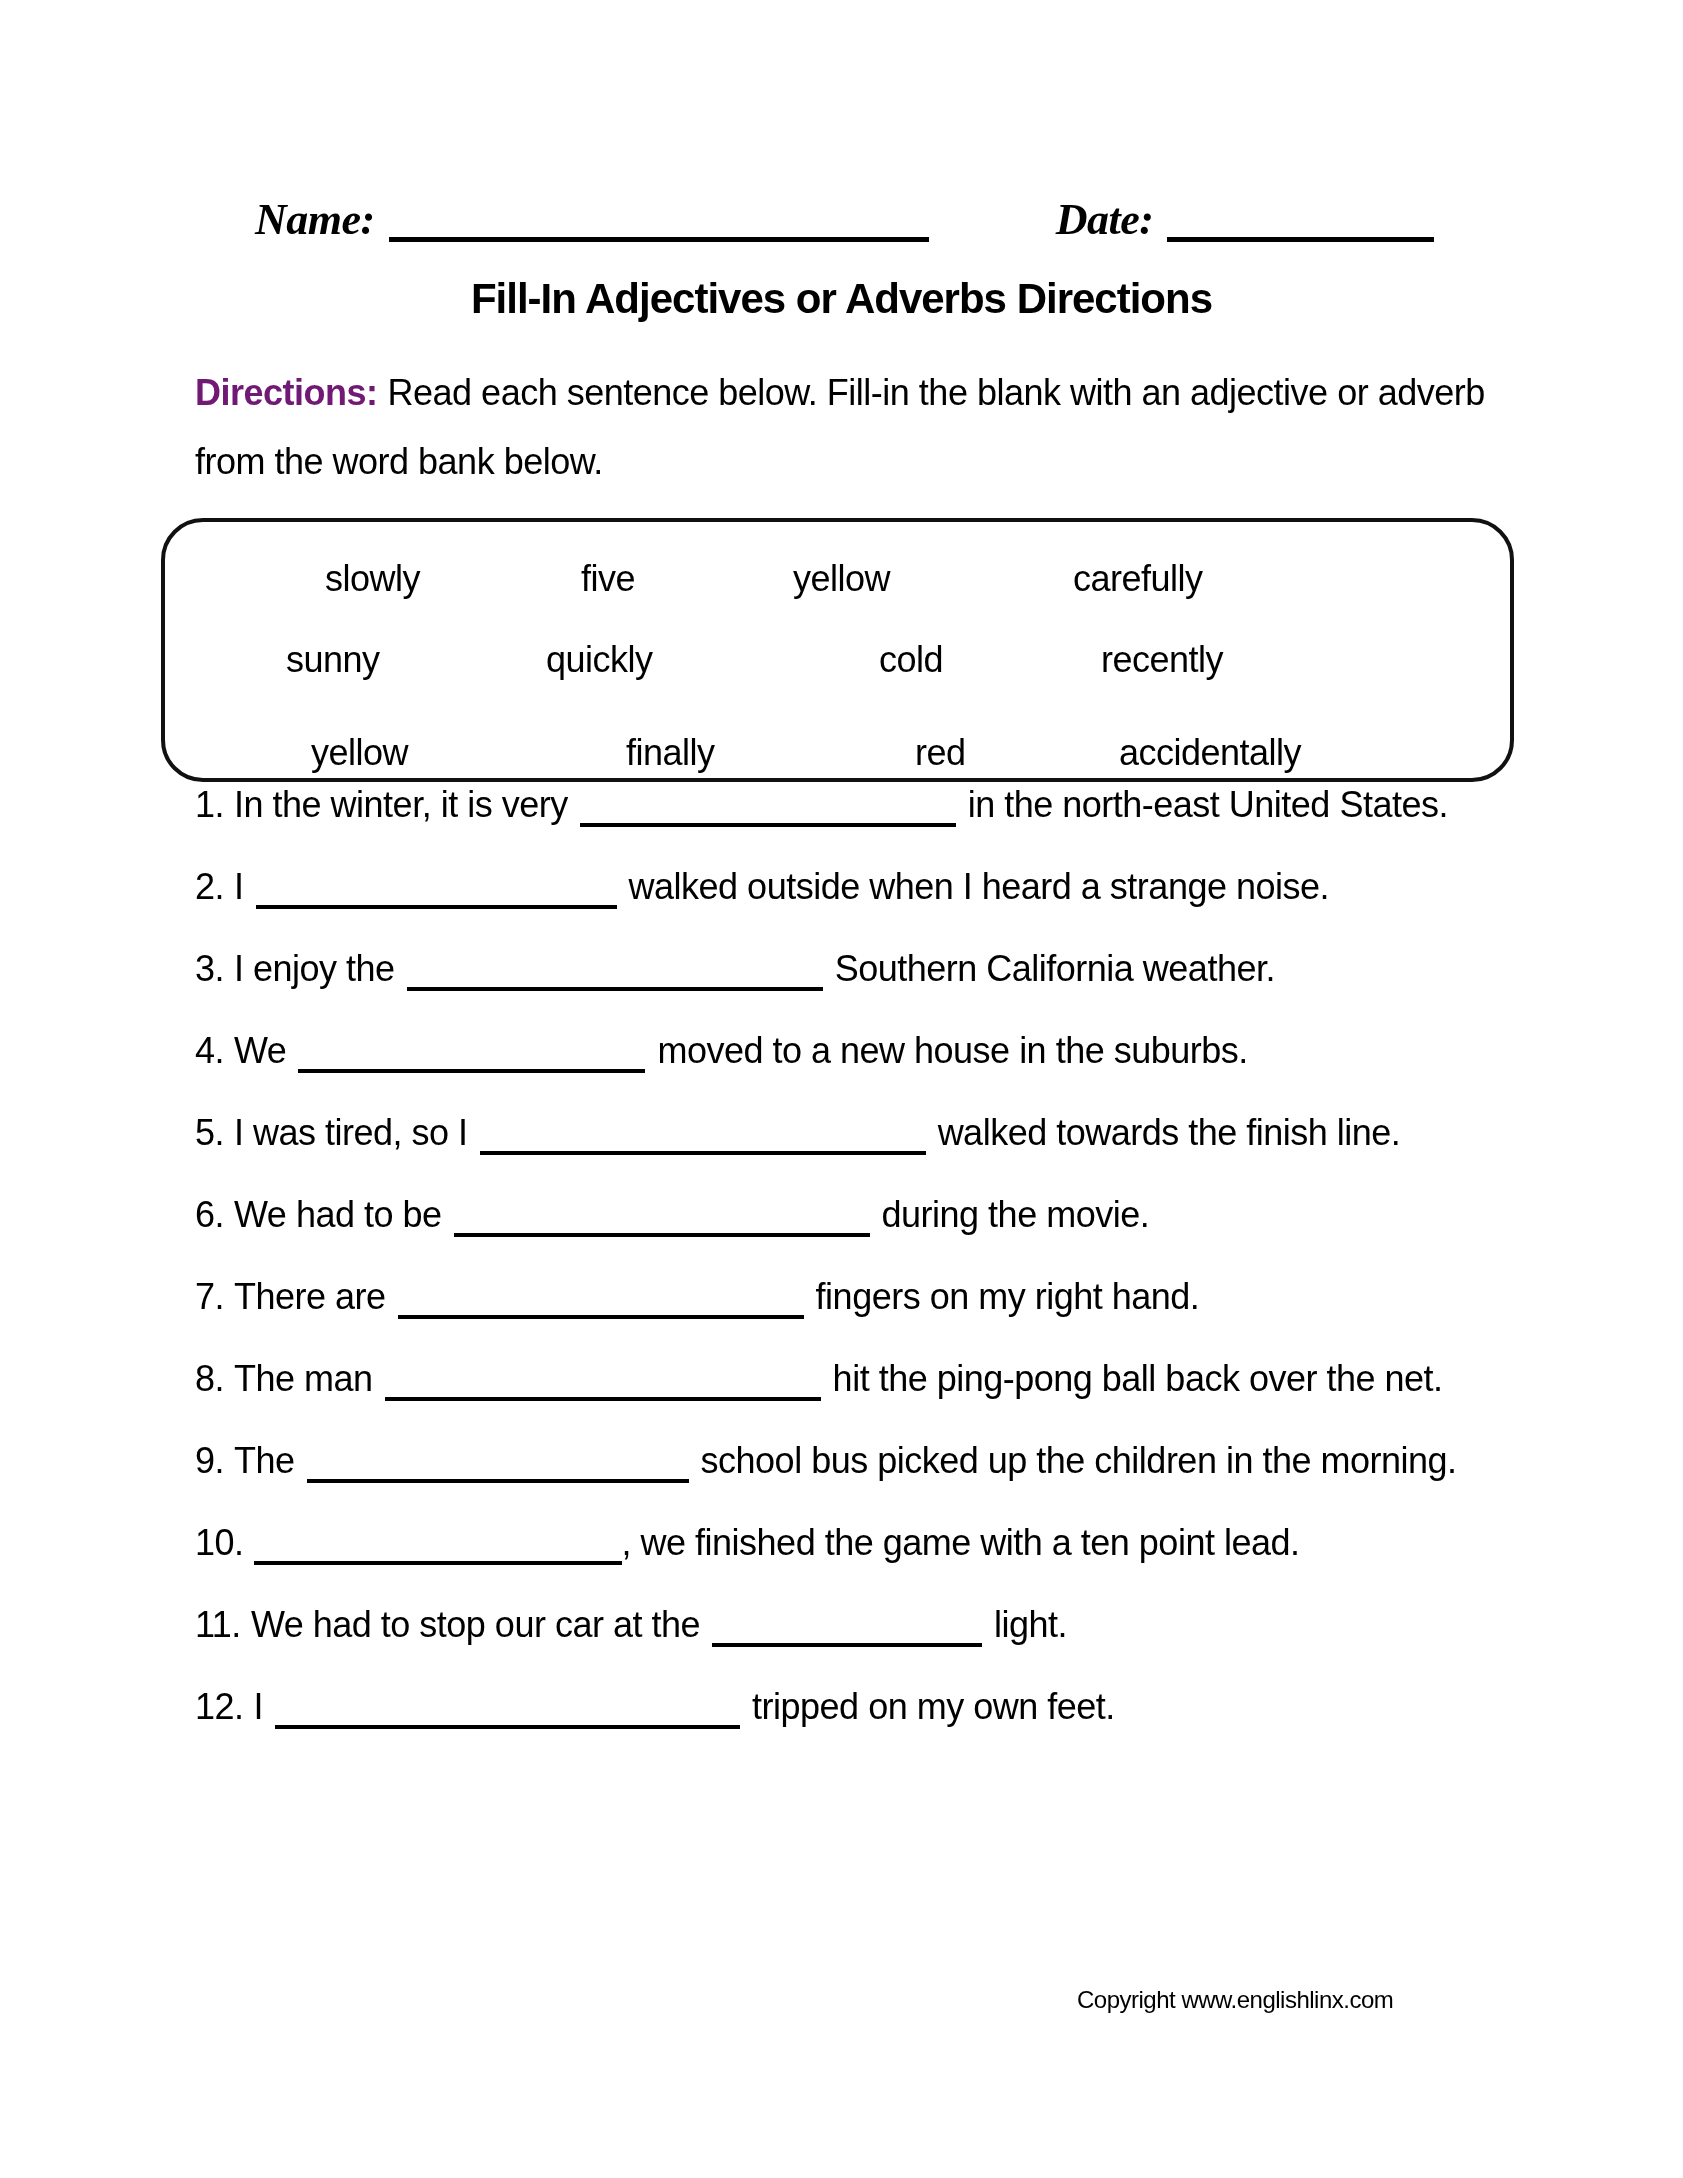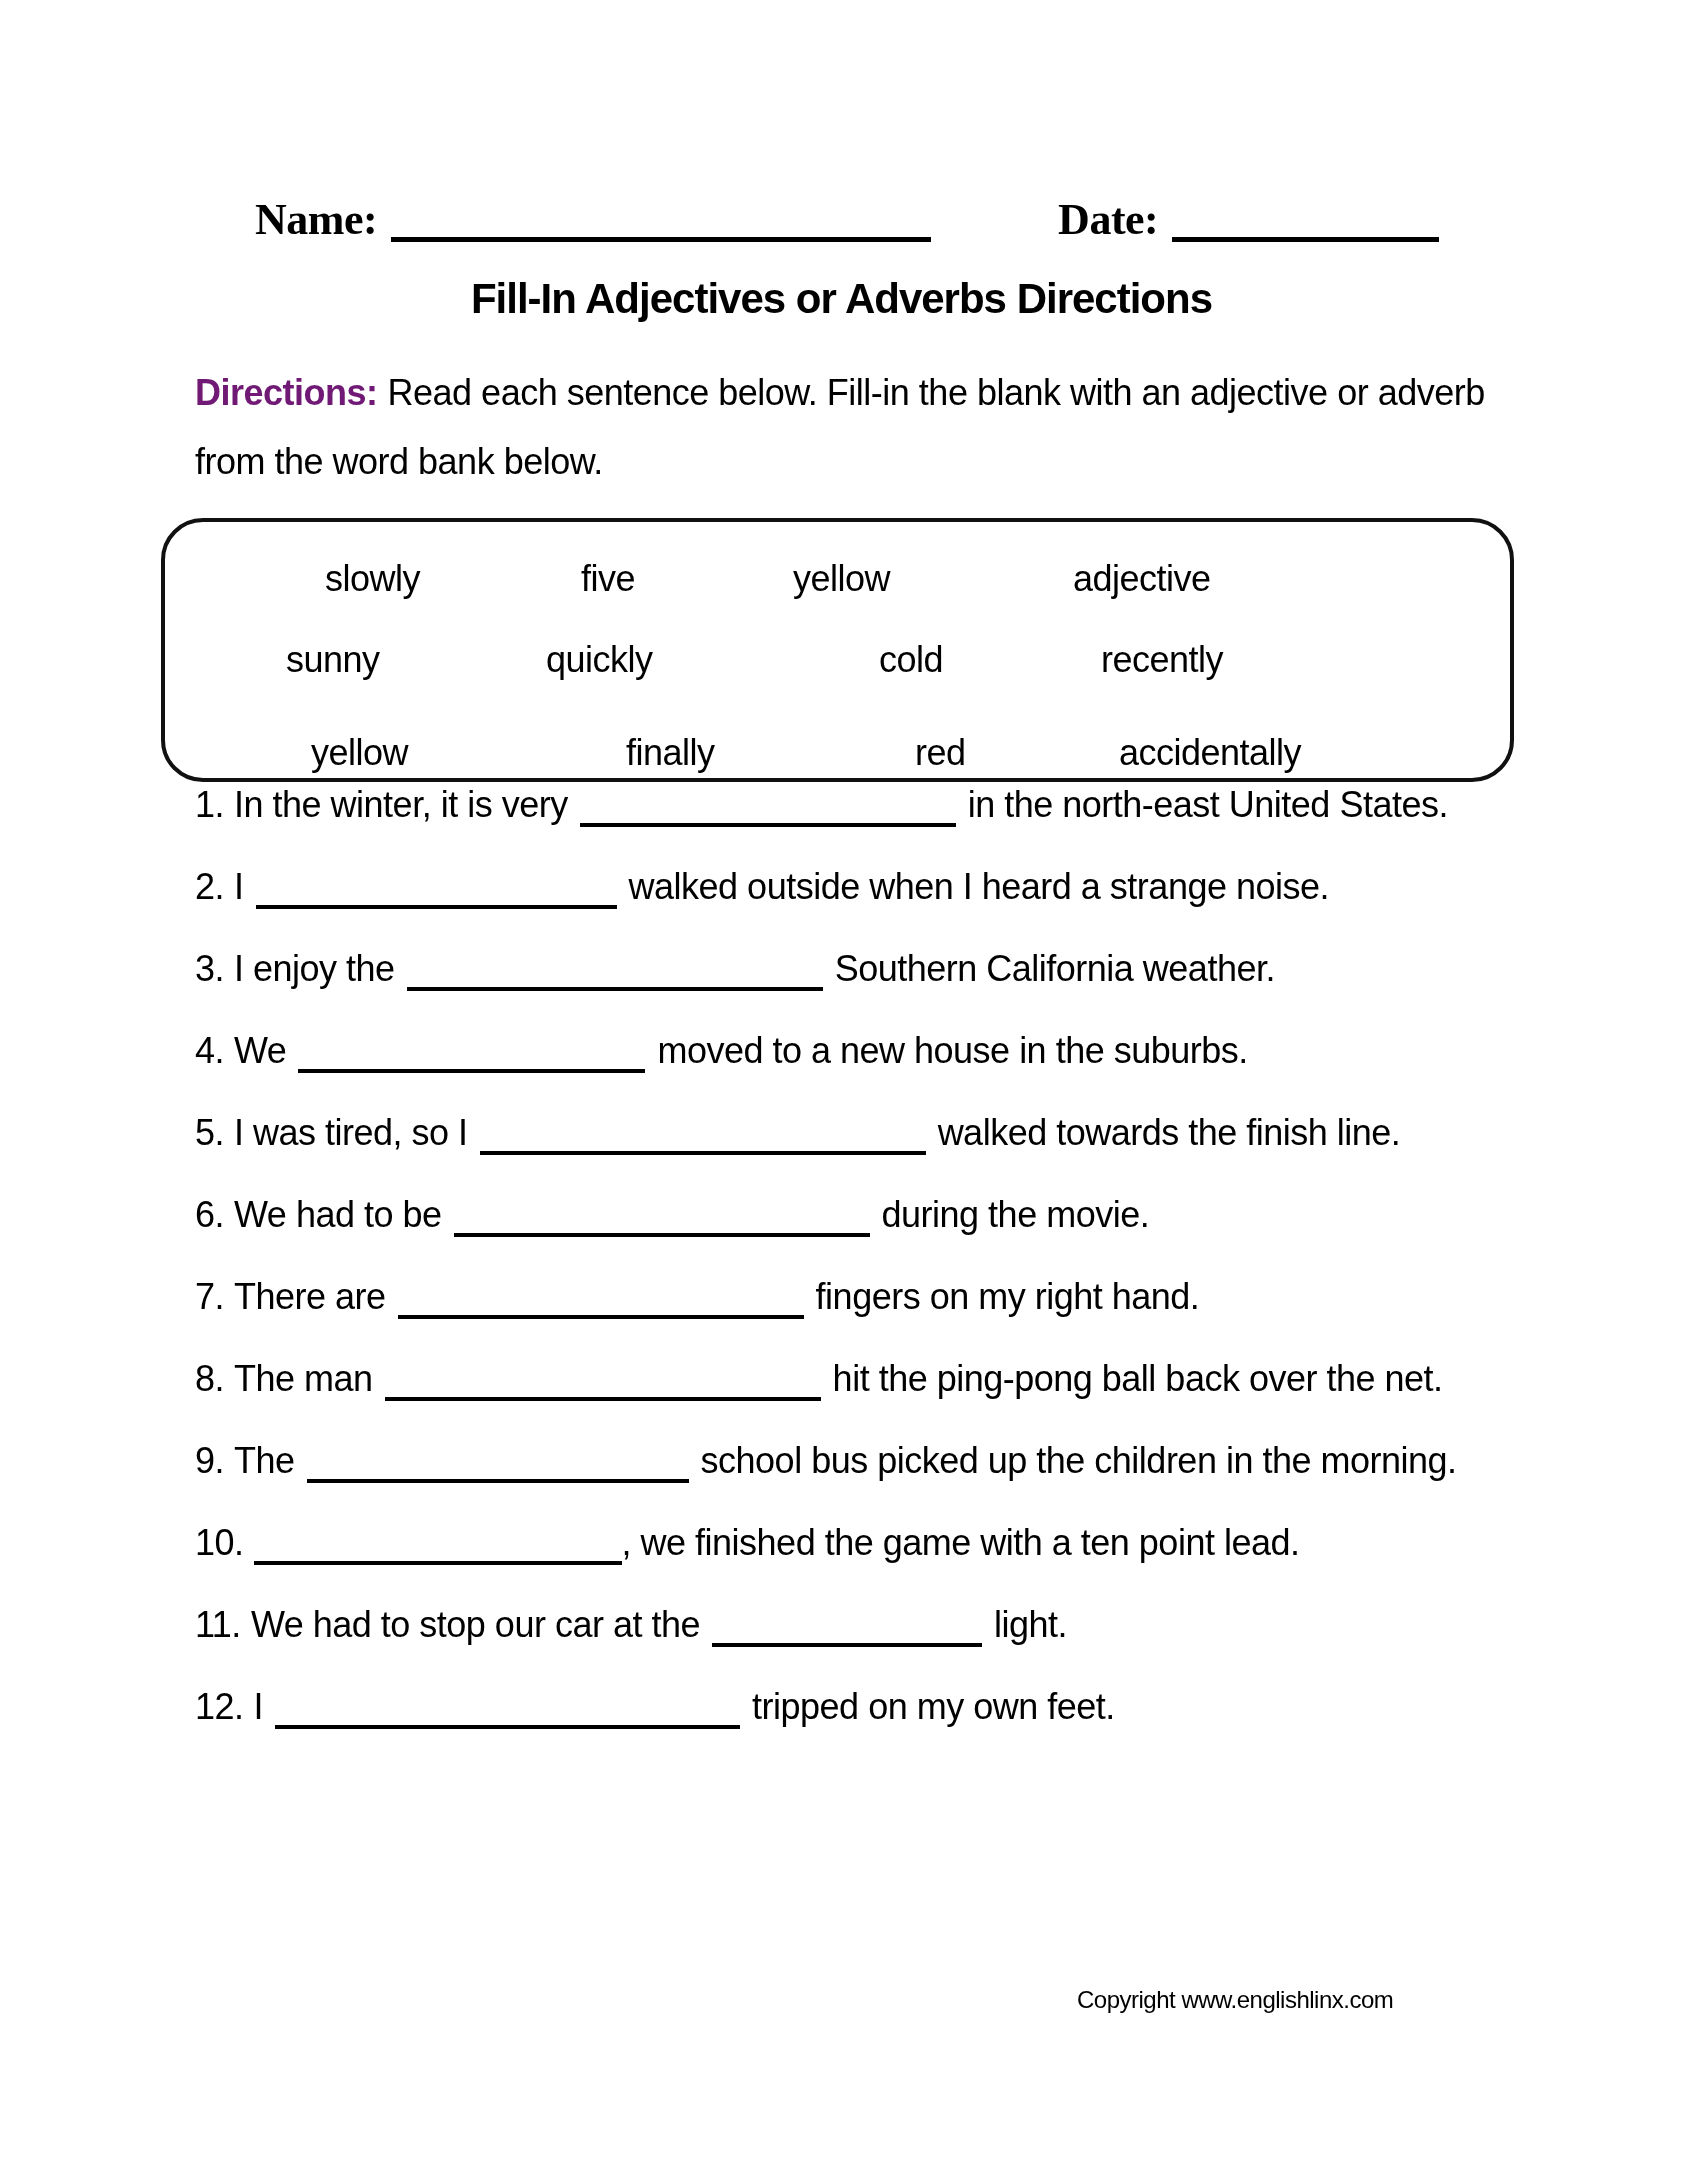--- a/index.html
+++ b/index.html
@@ -16,20 +16,21 @@
   }
 
   
   .header-row {
     position: absolute;
     top: 194px; left: 255px; right: 168px;
     font-family: "Liberation Serif", serif;
     font-weight: 700;
     font-size: 44px;
     white-space: nowrap;
+    font-style: italic;
   }
   .rule {
     display: inline-block;
     border-bottom: 5px solid #000;
     height: 36px;
     vertical-align: -8px;
     margin-left: 14px;
   }
   .name-rule { width: 540px; }
   .date-rule { width: 267px; }
@@ -128,21 +129,21 @@
   <div class="title">Fill-In Adjectives or Adverbs Directions</div>
 
   <div class="directions">
     <span class="dir-label">Directions:</span><span>Read each sentence below. Fill-in the blank with an adjective or adverb from the word bank below.</span>
   </div>
 
   <div class="word-bank">
     <span class="word w-r1 w-r1c1">slowly</span>
     <span class="word w-r1 w-r1c2">five</span>
     <span class="word w-r1 w-r1c3">yellow</span>
-    <span class="word w-r1 w-r1c4">adjective</span>
+    <span class="word w-r1 w-r1c4">carefully</span>
     <span class="word w-r2 w-r2c1">sunny</span>
     <span class="word w-r2 w-r2c2">quickly</span>
     <span class="word w-r2 w-r2c3">cold</span>
     <span class="word w-r2 w-r2c4">recently</span>
     <span class="word w-r3 w-r3c1">yellow</span>
     <span class="word w-r3 w-r3c2">finally</span>
     <span class="word w-r3 w-r3c3">red</span>
     <span class="word w-r3 w-r3c4">accidentally</span>
   </div>
 

